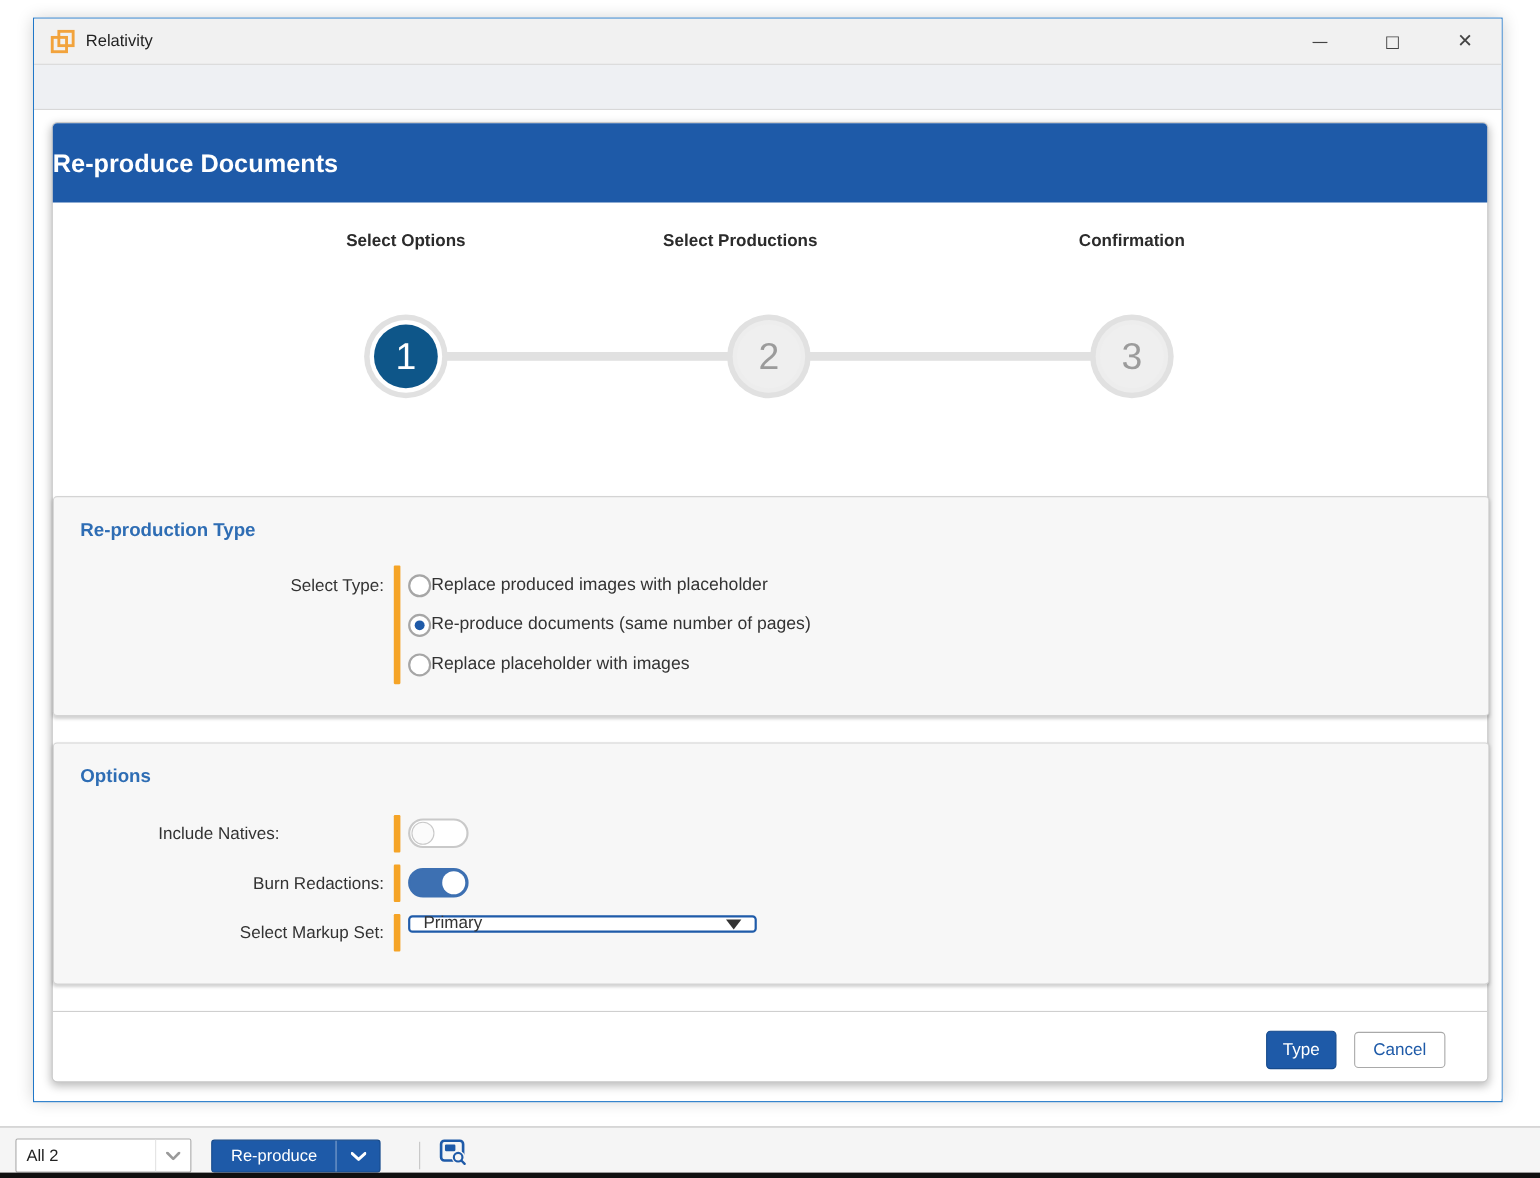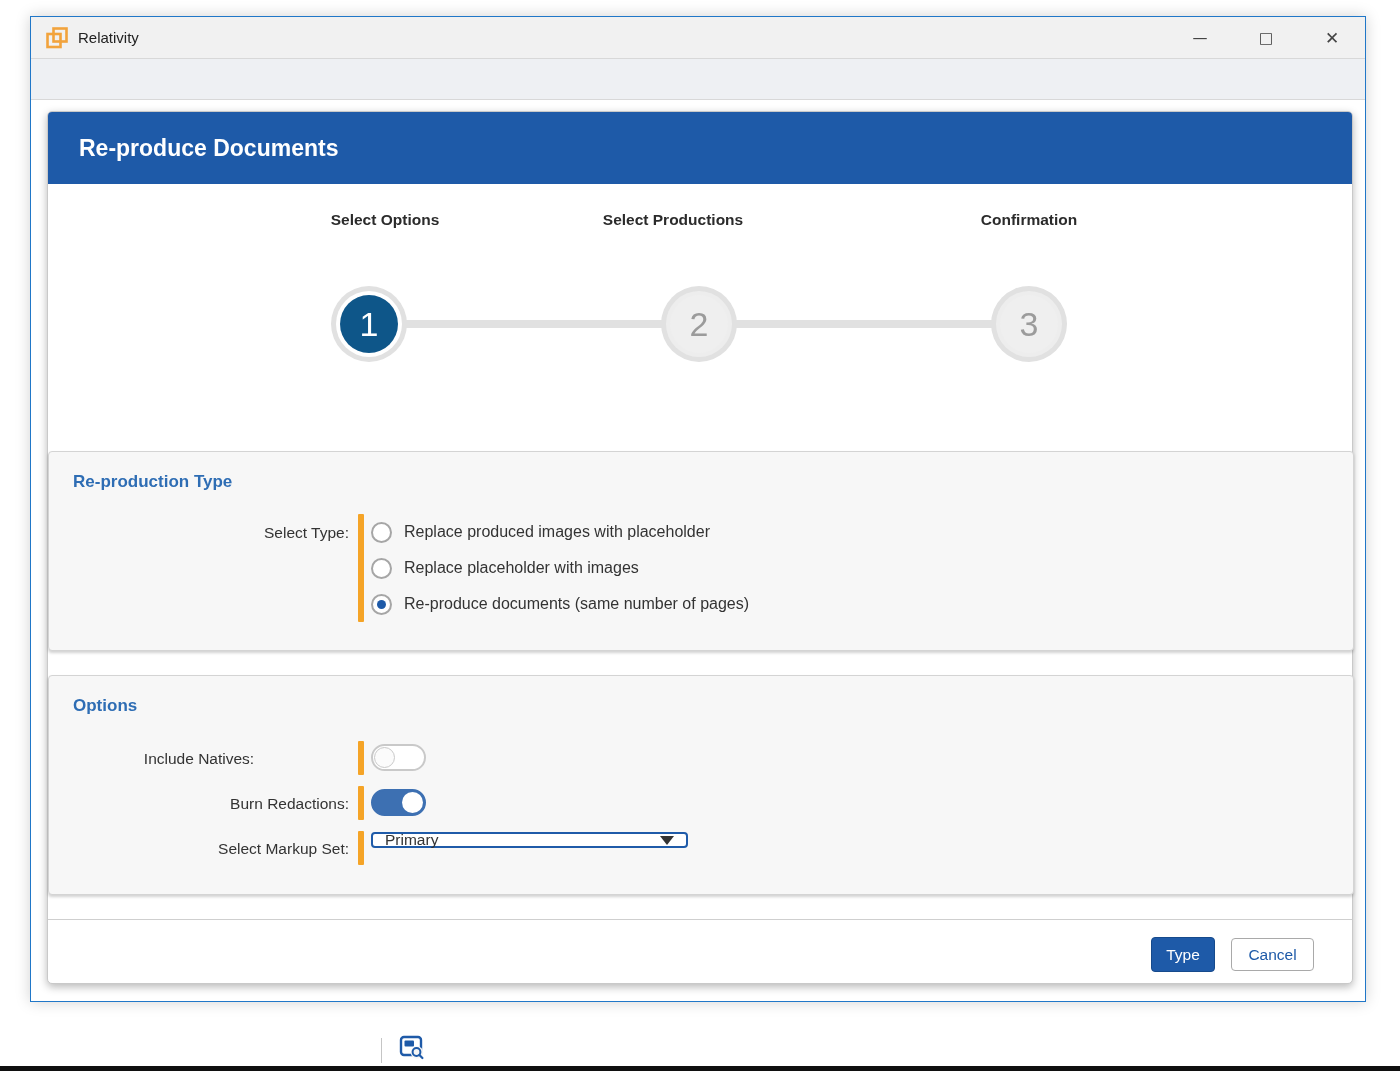--- a/index.html
+++ b/index.html
@@ -31,27 +31,27 @@
   .titlebar-controls { margin-left:auto; display:flex; height:100%; }
   .win-ctl { width:66px; height:100%; display:flex; align-items:center; justify-content:center;
     font-size:15px; color:#444; cursor:pointer; font-family:"DejaVu Sans", sans-serif; }
   .subband { height:41px; background:#EEF0F3; border-bottom:1px solid #D8D8D8; }
   .modal-area { position:relative; height:899px; background:#ffffff; }
 
   
   .dialog { position:absolute; left:16px; top:11px; width:1306px; height:873px;
     background:#ffffff; border:1px solid #C9C9C9; border-radius:5px; box-shadow:0 3px 9px rgba(0,0,0,0.28); }
   .dialog-header { height:72px; background:#1E5AA8; border-radius:4px 4px 0 0;
-    display:flex; align-items:center; padding-left:31px; color:#ffffff; font-size:23px; font-weight:bold; }
+    display:flex; align-items:center; color:#ffffff; font-size:23px; font-weight:bold; }
 
   
   .stepper { position:relative; height:264px; }
   .step-label { position:absolute; top:25px; width:160px; text-align:center;
     font-size:15.5px; font-weight:bold; color:#2B2B2B; line-height:21px; }
-  .step-label.s1 { left:257px; } .step-label.s2 { left:545px; } .step-label.s3 { left:901px; }
+  .step-label.s1 { left:241px; } .step-label.s2 { left:545px; } .step-label.s3 { left:901px; }
   .connector { position:absolute; top:136px; height:8px; background:#E1E1E1; }
   .connector.c1 { left:352px; width:266px; } .connector.c2 { left:682px; width:266px; }
   .step-circle { position:absolute; top:102px; width:76px; height:76px; border-radius:50%;
     background:#E1E1E1; display:flex; align-items:center; justify-content:center; }
   .step-circle.p1 { left:283px; } .step-circle.p2 { left:613px; } .step-circle.p3 { left:943px; }
   .step-mid { width:66px; height:66px; border-radius:50%; background:#ffffff; display:flex; align-items:center; justify-content:center; }
   .step-core { width:58px; height:58px; border-radius:50%; display:flex; align-items:center; justify-content:center; font-size:34px; }
   .step-circle.active .step-core { background:#0E5689; color:#ffffff; }
   .step-circle.inactive .step-mid { background:#EDEDED; }
   .step-circle.inactive .step-core { background:#EFEFEF; color:#9B9B9B; }
@@ -66,21 +66,21 @@
     font-size:15.5px; font-weight:normal; color:#333; }
   .orange-bar { position:absolute; left:309px; width:6px; background:#F5A427; border-radius:1px; }
 
   
   .radio-list { position:absolute; left:322px; top:62px; }
   .radio-item { height:36px; display:flex; align-items:center; cursor:pointer; }
   .radio-circle { width:21px; height:21px; border-radius:50%; background:#fff; border:2px solid #A6A6A6;
     display:flex; align-items:center; justify-content:center; flex:0 0 auto; }
   .radio-dot { width:9px; height:9px; border-radius:50%; background:transparent; }
   .radio-item.selected .radio-dot { background:#1E5AA8; }
-  .radio-text { margin-left:12px; font-size:16px; color:#333; }
+  .radio-text { font-size:16px; color:#333; }
 
   
   .toggle { position:absolute; left:322px; width:55px; height:27px; border-radius:14px; cursor:pointer; }
   .toggle.off { background:#FFFFFF; border:2px solid #C9C9C9; }
   .toggle.off .knob { position:absolute; left:1px; top:1px; width:21px; height:21px; border-radius:50%;
     background:#FBFBFB; border:1px solid #C9C9C9; }
   .toggle.on { background:#3D70B2; border:2px solid #3D70B2; }
   .toggle.on .knob { position:absolute; right:1px; top:1px; width:21px; height:21px; border-radius:50%; background:#FFFFFF; }
 
   
@@ -98,20 +98,38 @@
     font-size:15.5px; display:flex; align-items:center; justify-content:center; cursor:pointer; }
   .cancel-btn { position:absolute; top:826px; right:38px; width:83px; height:33px;
     background:#ffffff; border:1px solid #A9A9A9; border-radius:4px; color:#1E5AA8;
     font-size:15.5px; display:flex; align-items:center; justify-content:center; cursor:pointer; }
 </style>
 </head>
 <body>
 
 <div class="canvas">
 
+  <div class="bottom-toolbar">
+    <div class="doc-select">
+      <span class="doc-select-value">All 2</span>
+      <span class="doc-select-arrow">
+        <svg width="13" height="8" viewBox="0 0 13 8">
+            <polyline points="1,1 6.5,6.5 12,1" fill="none" stroke="#9A9A9A" stroke-width="2.4" stroke-linecap="round" stroke-linejoin="round"></polyline>
+          </svg>
+      </span>
+    </div>
+    <div class="reproduce-btn">
+      <span class="reproduce-main">Re-produce</span>
+      <span class="reproduce-split">
+        <svg width="14" height="9" viewBox="0 0 14 9">
+            <polyline points="1,1.5 7,7 13,1.5" fill="none" stroke="#ffffff" stroke-width="2.6" stroke-linecap="round" stroke-linejoin="round"></polyline>
+          </svg>
+      </span>
+    </div>
+  </div>
   <div class="toolbar-divider"></div>
   <div class="preview-btn">
     <svg width="30" height="30" viewBox="0 0 30 30">
       <rect x="5" y="5" width="20" height="18" rx="3" fill="none" stroke="#1E5AA8" stroke-width="2.4"></rect>
       <rect x="8.5" y="8.5" width="9.5" height="6" rx="1" fill="#1E5AA8"></rect>
       <circle cx="21" cy="20.5" r="6.2" fill="#F5F5F5" stroke="none"></circle>
       <circle cx="20.5" cy="20" r="3.9" fill="#F5F5F5" stroke="#1E5AA8" stroke-width="2"></circle>
       <line x1="23.4" y1="23" x2="26.4" y2="26" stroke="#1E5AA8" stroke-width="2.2" stroke-linecap="round"></line>
     </svg>
   </div>
@@ -166,32 +184,32 @@
           <div class="section-heading">Re-production Type</div>
           <div class="field-label" style="top:72px;">Select Type:</div>
           <div class="orange-bar" style="top:62px; height:108px;"></div>
           <div class="radio-list">
             <div class="radio-item">
               <span class="radio-circle">
                   <span class="radio-dot"></span>
                 </span>
               <span class="radio-text">Replace produced images with placeholder</span>
             </div>
+            <div class="radio-item selected">
+              <span class="radio-circle">
+                  <span class="radio-dot"></span>
+                </span>
+              <span class="radio-text">Re-produce documents (same number of pages)</span>
+            </div>
             <div class="radio-item">
               <span class="radio-circle">
                   <span class="radio-dot"></span>
                 </span>
               <span class="radio-text">Replace placeholder with images</span>
             </div>
-            <div class="radio-item selected">
-              <span class="radio-circle">
-                  <span class="radio-dot"></span>
-                </span>
-              <span class="radio-text">Re-produce documents (same number of pages)</span>
-            </div>
           </div>
         </div>
 
         <div class="section-card opts">
           <div class="section-heading">Options</div>
 
           <div class="field-label" style="top:74px;text-align:center;">Include Natives:</div>
           <div class="orange-bar" style="top:65px; height:34px;"></div>
           <div class="toggle off" style="top:68px;">
               <span class="knob"></span>

